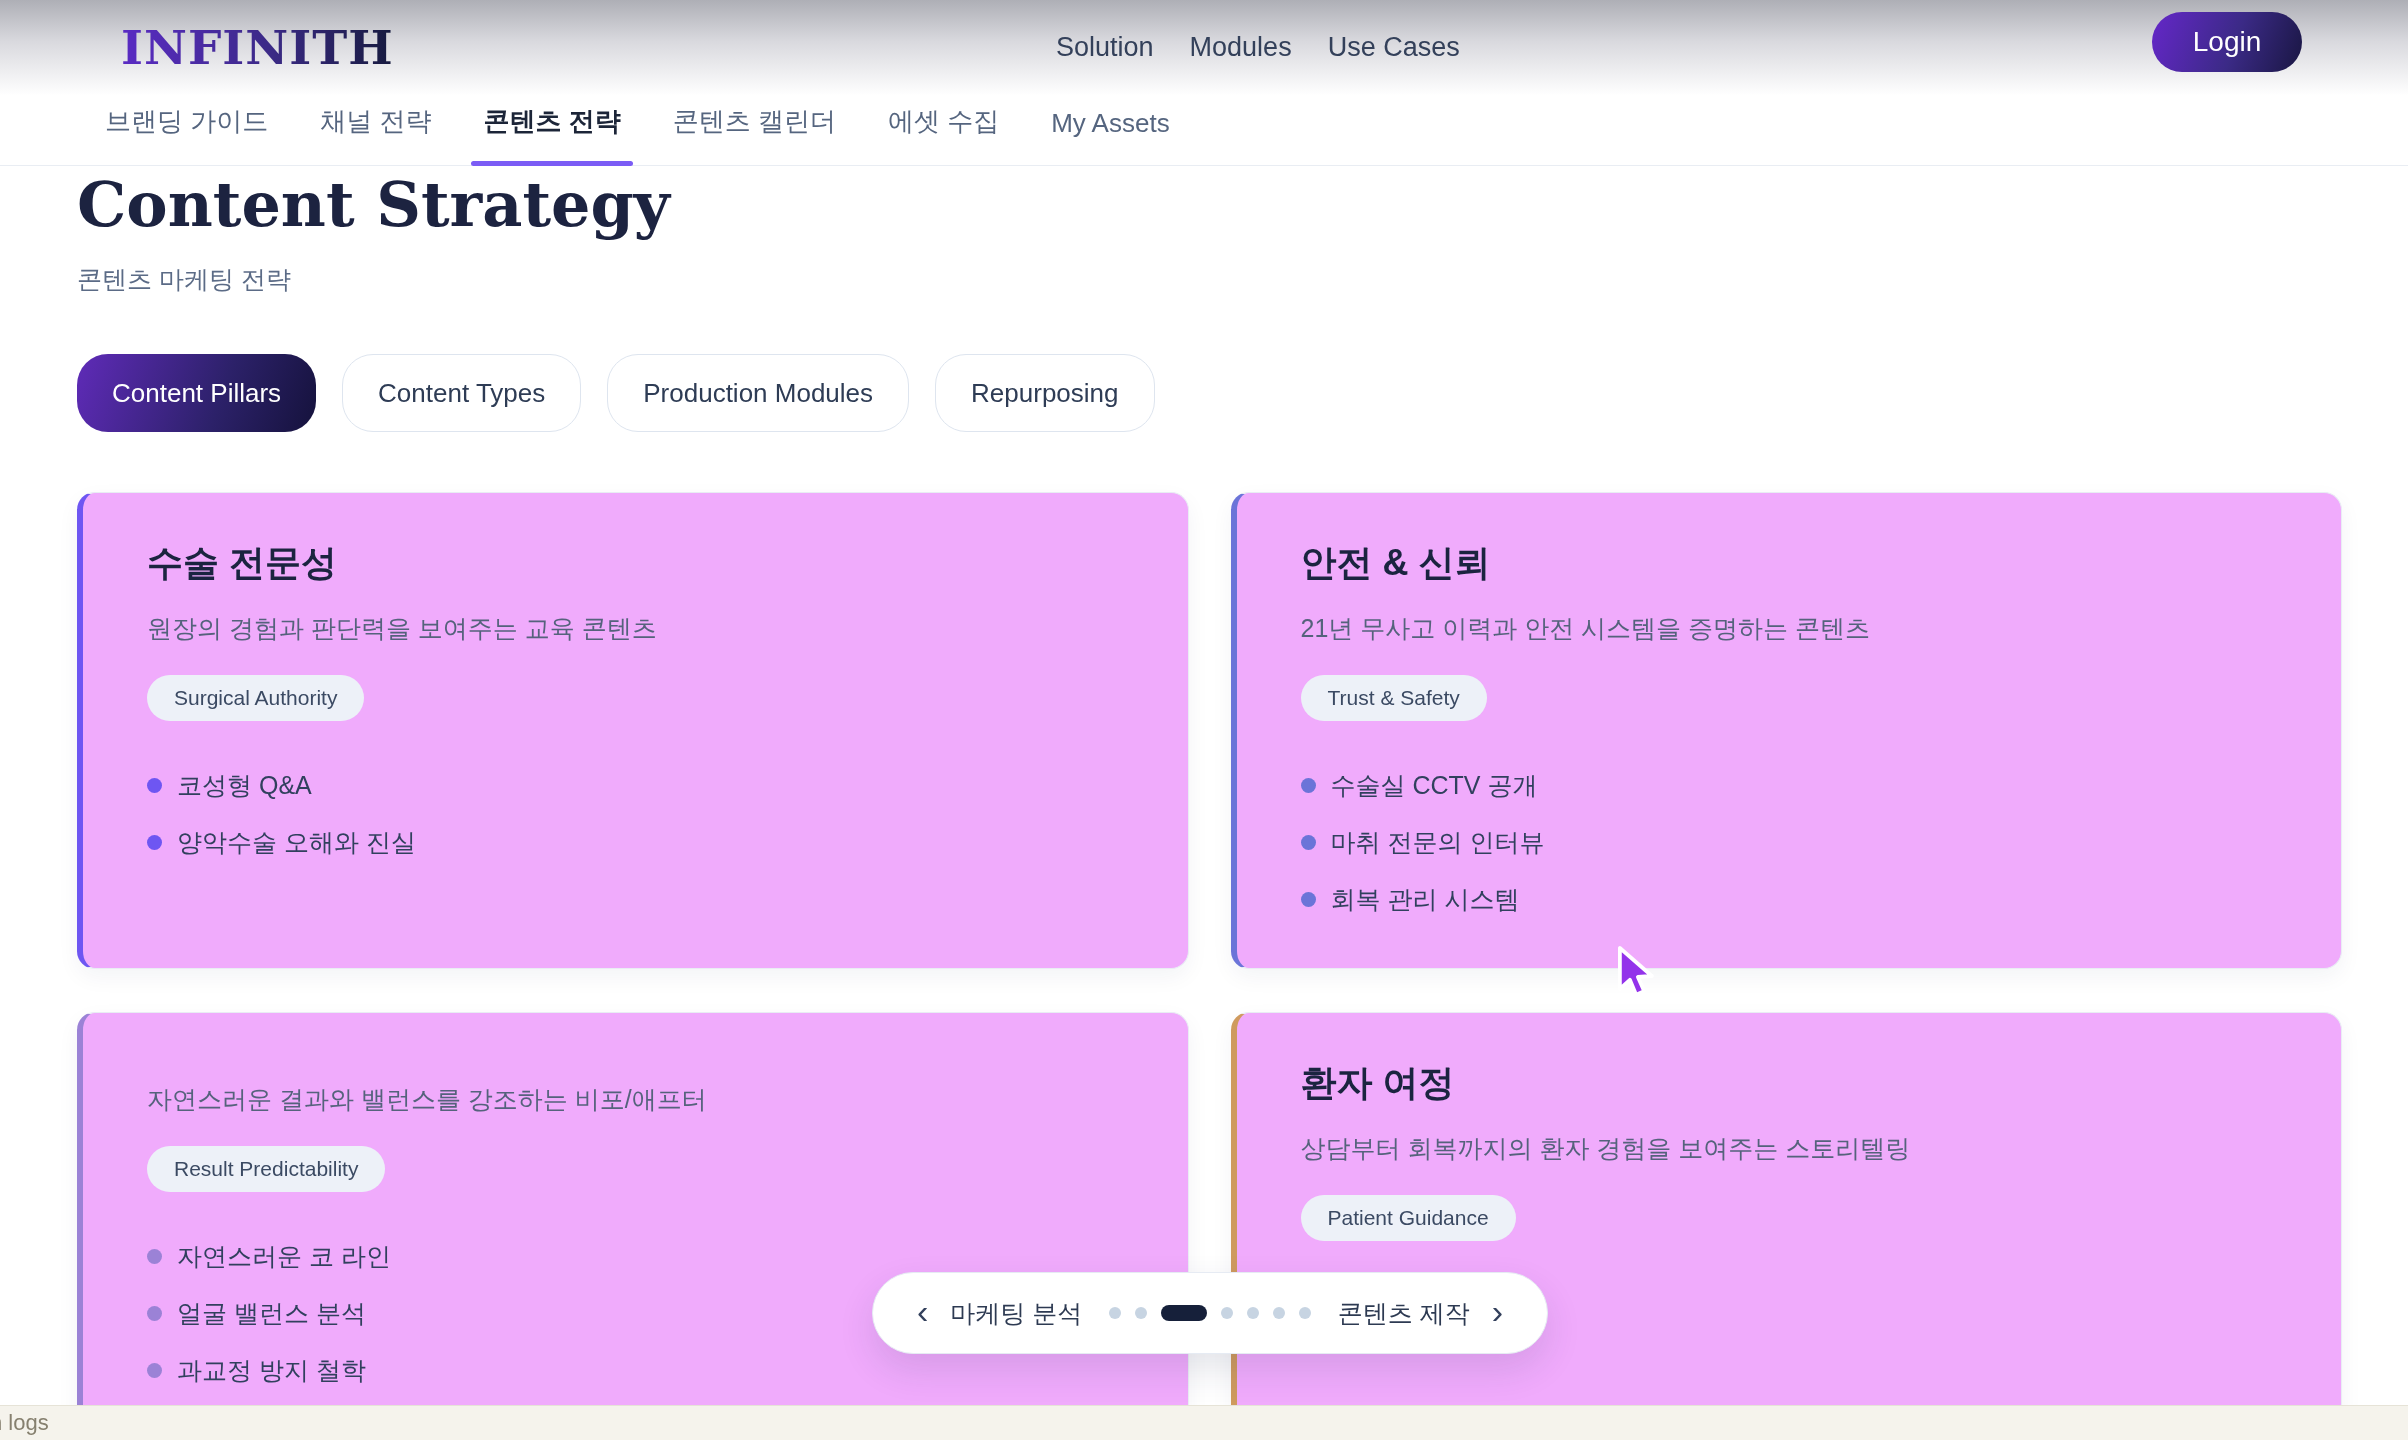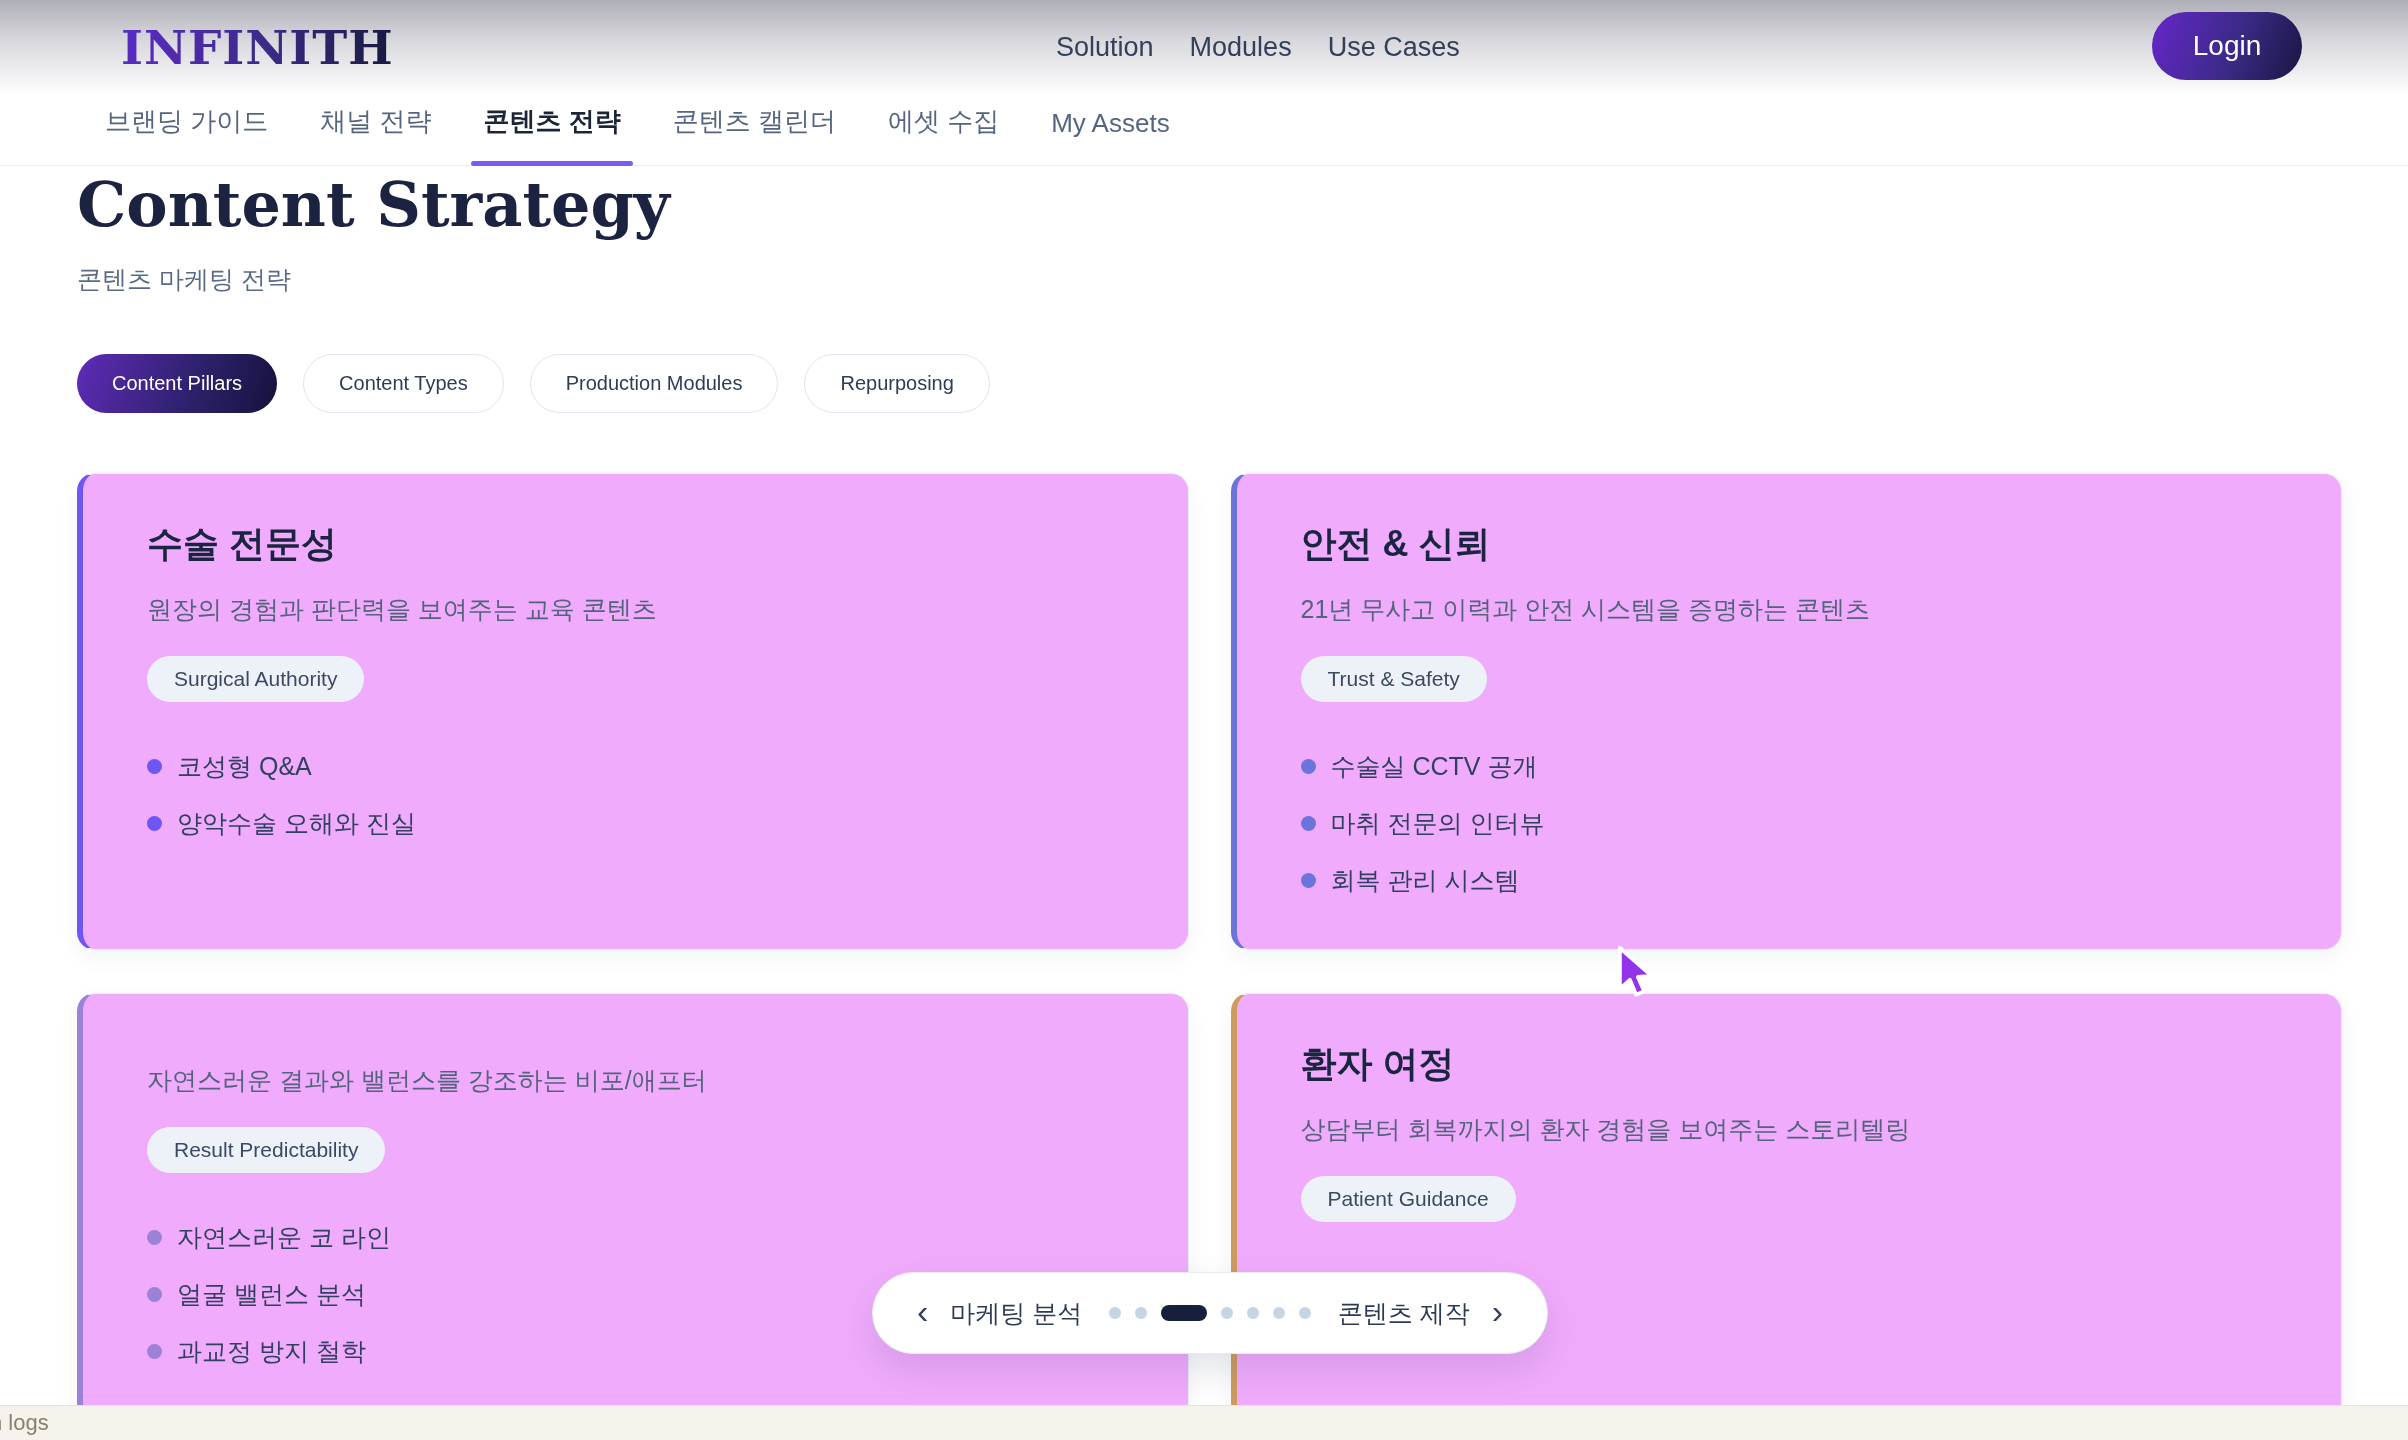--- a/index.html
+++ b/index.html
@@ -19,21 +19,21 @@
     position:absolute; left:121px; top:20px;
     font-family:"DejaVu Serif","Liberation Serif",serif;
     font-weight:bold; font-size:47px; letter-spacing:1px;
     background:linear-gradient(90deg,#5a2bc4 0%,#3b2a86 55%,#161a3e 100%);
     -webkit-background-clip:text; background-clip:text; color:transparent;
   }
   .nav { position:absolute; left:1056px; top:32px; display:flex; gap:36px; }
   .nav-item { font-size:27px; color:#33405a; cursor:pointer; }
   .login-btn {
     position:absolute; right:106px; top:12px;
-    width:150px; height:68px; border:none; border-radius:34px;
+    width:150px; height:60px; border:none; border-radius:34px;
     background:linear-gradient(110deg,#6527c9 0%,#3b2a86 55%,#191642 100%);
     color:#ffffff; font-size:28px; font-family:inherit; cursor:pointer;
   }
   
   .tabbar {
     display:flex; gap:52px; align-items:flex-end;
     padding:0 0 26px 105px; border-bottom:1px solid #e9edf3;
   }
   .tab { position:relative; font-size:26px; color:#55657f; cursor:pointer; white-space:nowrap; }
   .tab.active { color:#1c2538; font-weight:bold; }
@@ -44,22 +44,22 @@
   
   .page-head { padding:6px 0 0 77px; }
   .page-title {
     font-family:"DejaVu Serif","Liberation Serif",serif;
     font-weight:bold; font-size:62px; color:#1c2340; line-height:1.05;
   }
   .page-subtitle { margin-top:26px; font-size:25px; color:#5b6b86; }
   
   .filters { display:flex; gap:26px; margin:58px 0 0 77px; }
   .pill {
-    height:59px; padding:0 35px; border-radius:31px;
-    display:flex; align-items:center; font-size:20px; cursor:pointer;
+    height:78px; padding:0 35px; border-radius:31px;
+    display:flex; align-items:center; font-size:26px; cursor:pointer;
     background:#ffffff; border:1px solid #dee5ef; color:#2e3c55;
   }
   .pill.active {
     background:linear-gradient(110deg,#5f2bb8 0%,#2c2169 60%,#15123c 100%);
     border:none; color:#ffffff;
   }
   
   .cards {
     display:grid; grid-template-columns:1fr 1fr; gap:43px 42px;
     padding:60px 66px 0 77px;

